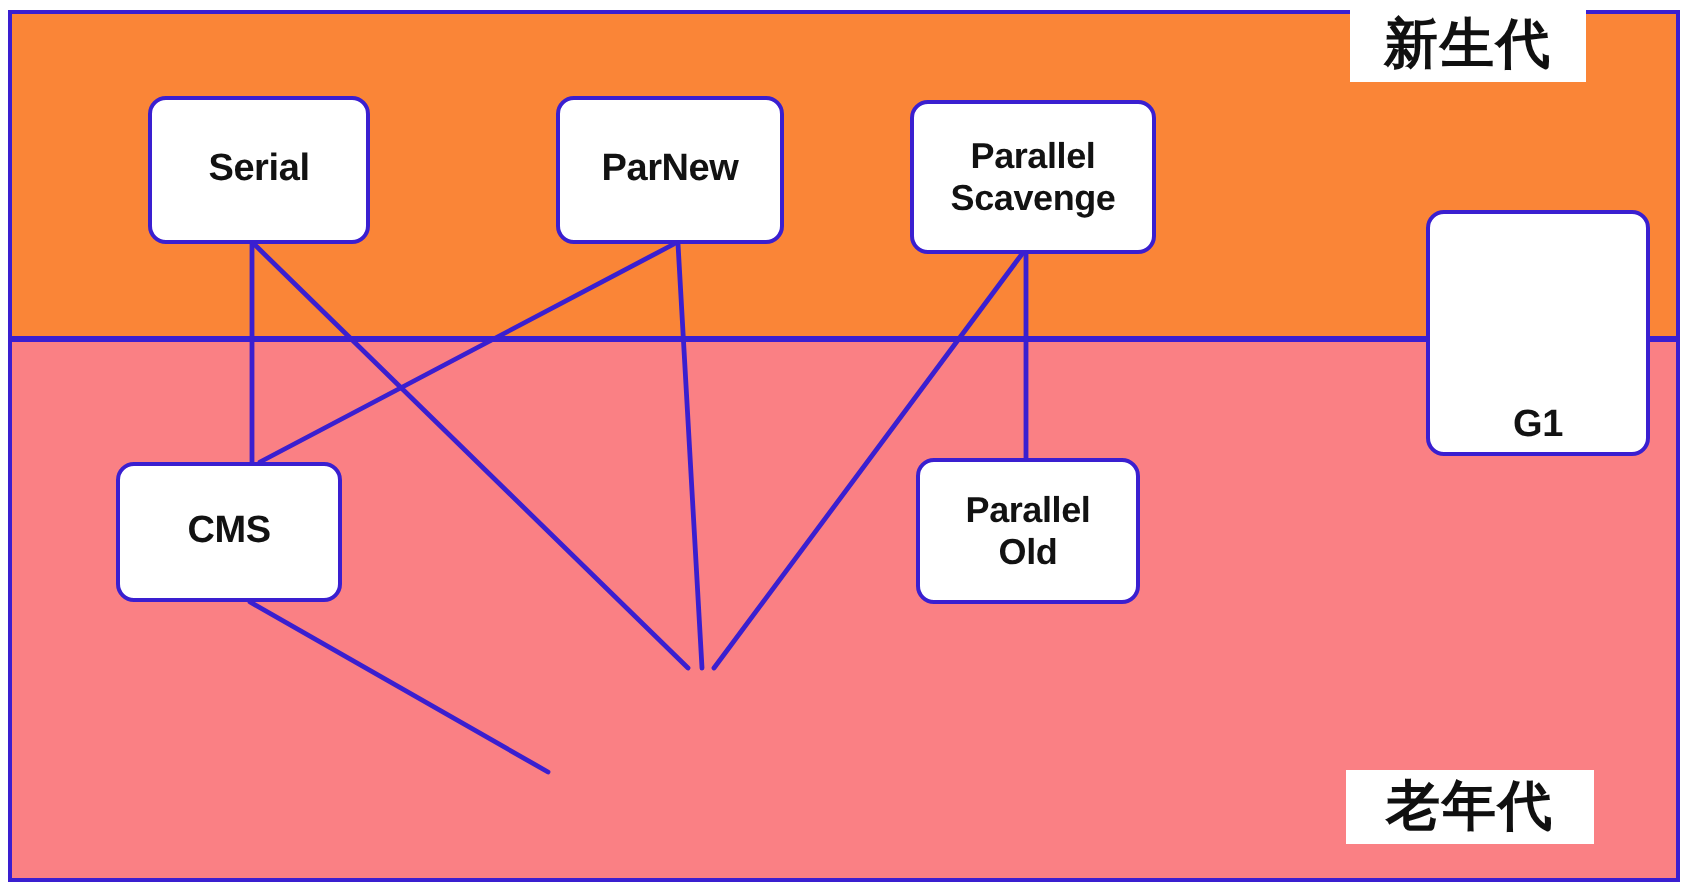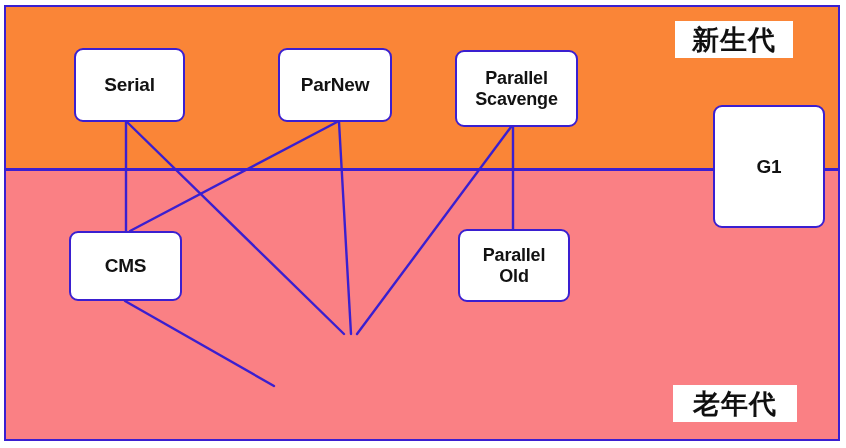--- a/index.html
+++ b/index.html
@@ -70,39 +70,39 @@
     letter-spacing: -0.2px;
     padding: 2px 4px;
   }
   .node .node-label {
     display: block;
     white-space: pre-line;
   }
   #node-serial   { left: 74px;  top: 48px;  width: 111px; height: 74px; }
   #node-parnew   { left: 278px; top: 48px;  width: 114px; height: 74px; }
   #node-ps       { left: 455px; top: 50px;  width: 123px; height: 77px; font-size: 18px; }
-  #node-g1       { left: 713px; top: 105px; width: 112px; height: 123px; }
-  #node-cms      { left: 69px;  top: 231px; width: 113px; height: 70px; text-align: right; }
+  #node-g1       { left: 713px; top: 105px; width: 112px; height: 123px; align-items: flex-end; }
+  #node-cms      { left: 58px;  top: 231px; width: 113px; height: 70px; text-align: right; }
   #node-parold   { left: 458px; top: 229px; width: 112px; height: 73px; font-size: 18px; }
   #node-serialold{ left: 272px; top: 334px; width: 156px; height: 86px; font-size: 19px; }
   
   .gen-caption {
     position: absolute;
     background: #ffffff;
     color: #101010;
     font-weight: bold;
     font-size: 27px;
     line-height: 1;
     display: flex;
     align-items: center;
     justify-content: center;
     letter-spacing: 1px;
     font-family: "DejaVu Sans", "Liberation Sans", sans-serif;
   }
-  #caption-young { left: 675px; top: 21px;  width: 118px; height: 37px; }
+  #caption-young { left: 675px; top: 4px;  width: 118px; height: 37px; }
   #caption-old   { left: 673px; top: 385px; width: 124px; height: 37px; }
 </style>
 </head>
 <body>
 
 <div id="diagram-root">
 
   <div id="generation-frame">
     <div class="band" id="young-band"></div>
     <div class="band" id="old-band"></div>

